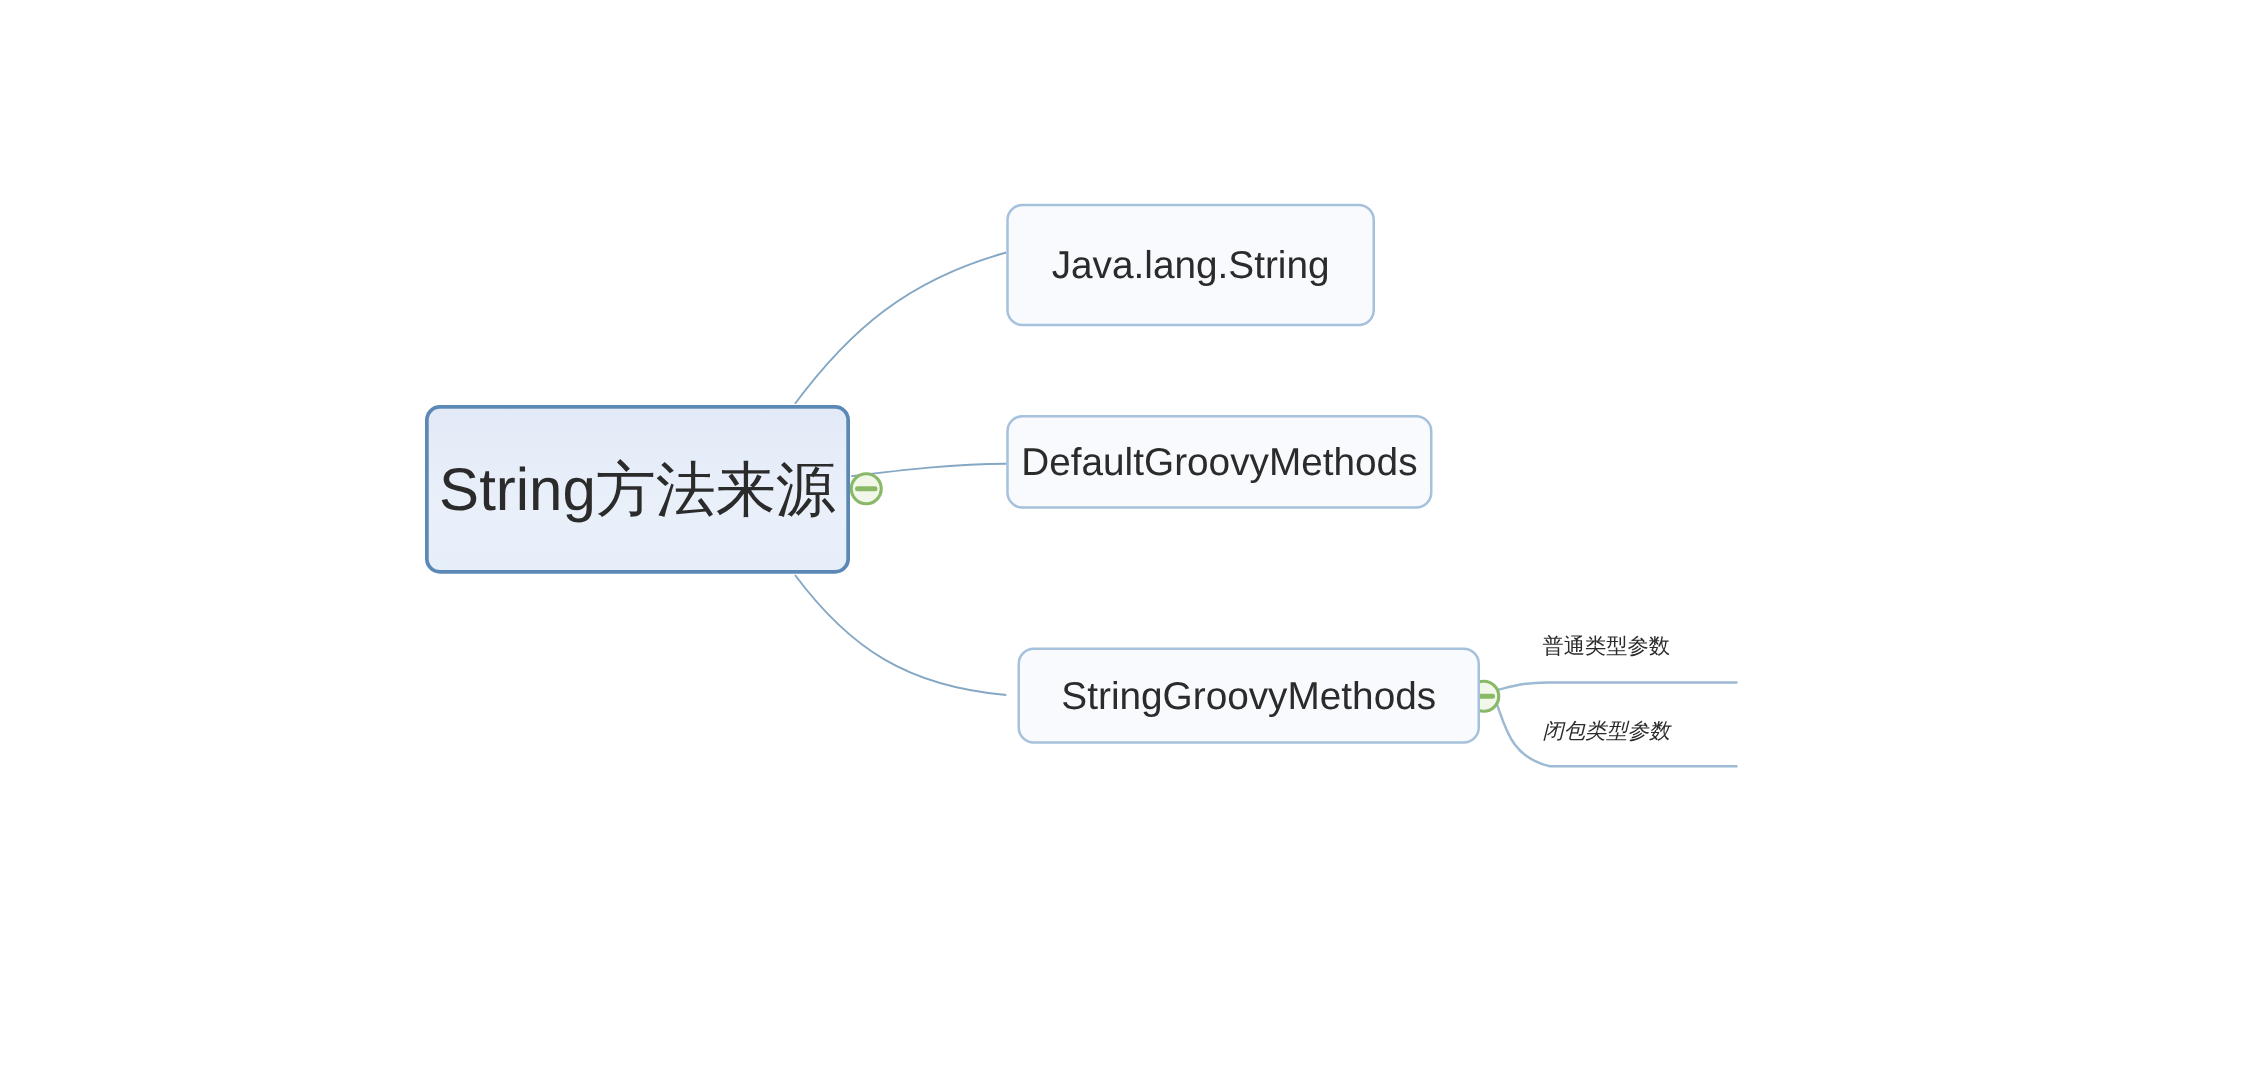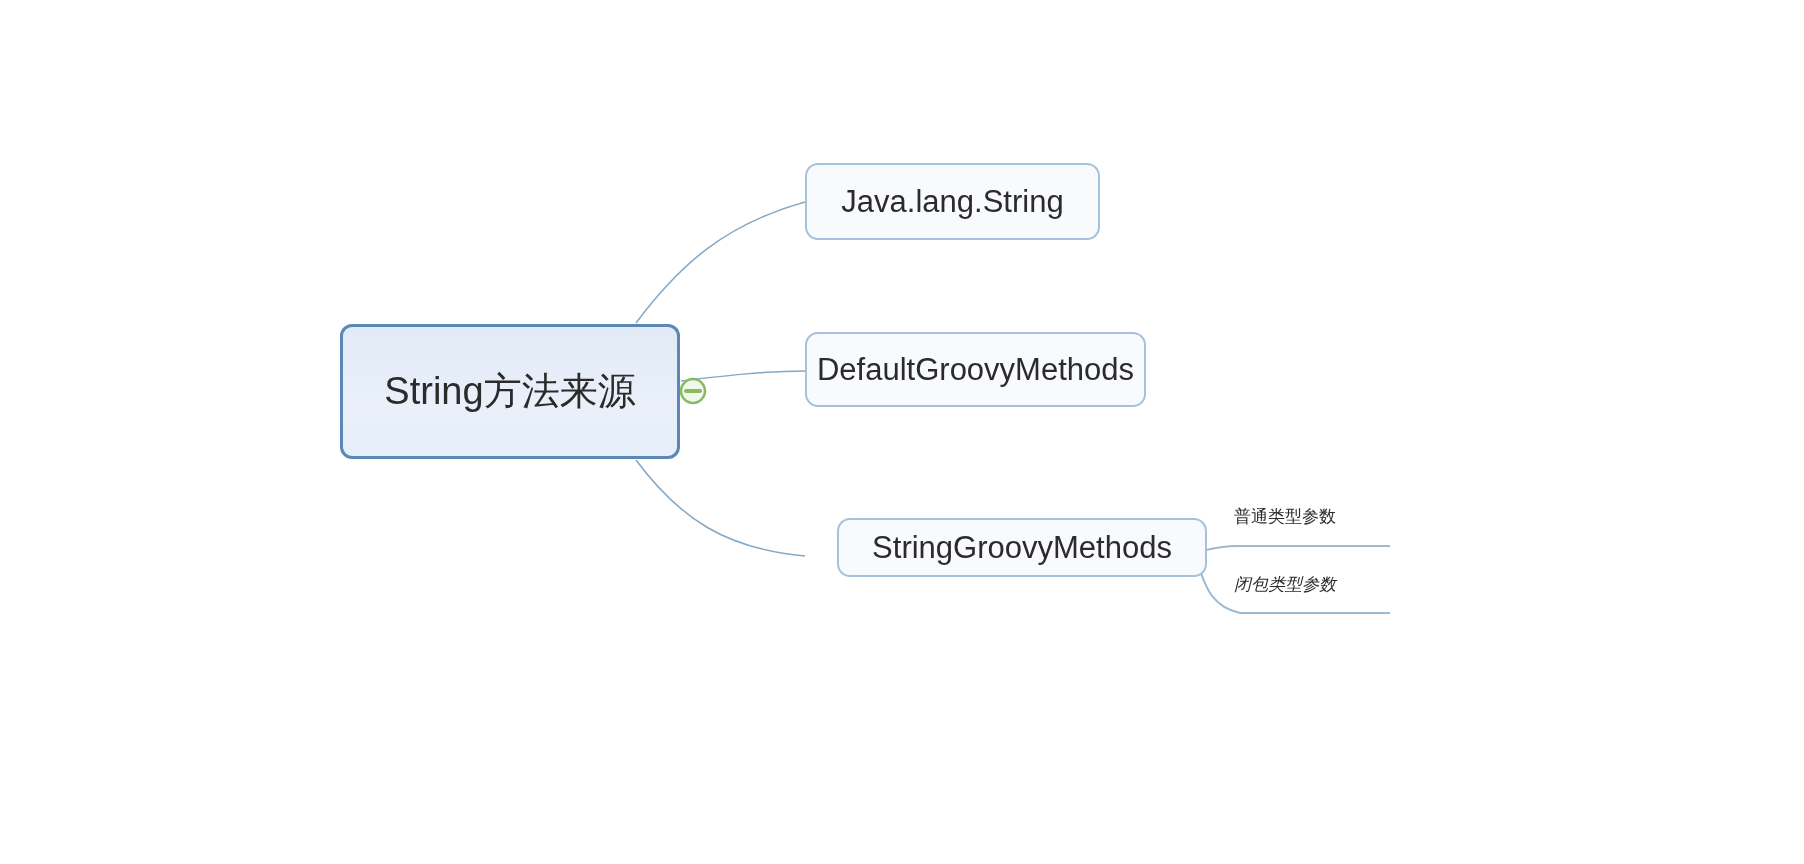--- a/index.html
+++ b/index.html
@@ -33,46 +33,46 @@
     cursor: default;
   }
   .topic-root {
     left: 340px;
     top: 324px;
     width: 340px;
     height: 135px;
     background: linear-gradient(180deg, #e2eaf7 0%, #e9f0fa 60%, #e6eef9 100%);
     border: 3px solid #5c88b5;
     border-radius: 12px;
-    font-size: 38px;
+    font-size: 48px;
   }
   .topic-child {
     background: #f8fafd;
     border: 2px solid #a6c1dc;
     border-radius: 13px;
     font-size: 31px;
   }
   .topic-child-java {
     left: 805px;
     top: 163px;
     width: 295px;
-    height: 77px;
+    height: 98px;
   }
   .topic-child-default {
     left: 805px;
     top: 332px;
     width: 341px;
     height: 75px;
     align-items: center;
   }
   .topic-child-sgm {
-    left: 837px;
+    left: 814px;
     top: 518px;
     width: 370px;
-    height: 59px;
+    height: 77px;
   }
   .topic-leaf {
     position: absolute;
     font-size: 17px;
     line-height: 30px;
     white-space: nowrap;
     cursor: default;
   }
   .topic-leaf-1 {
     left: 1234px;

